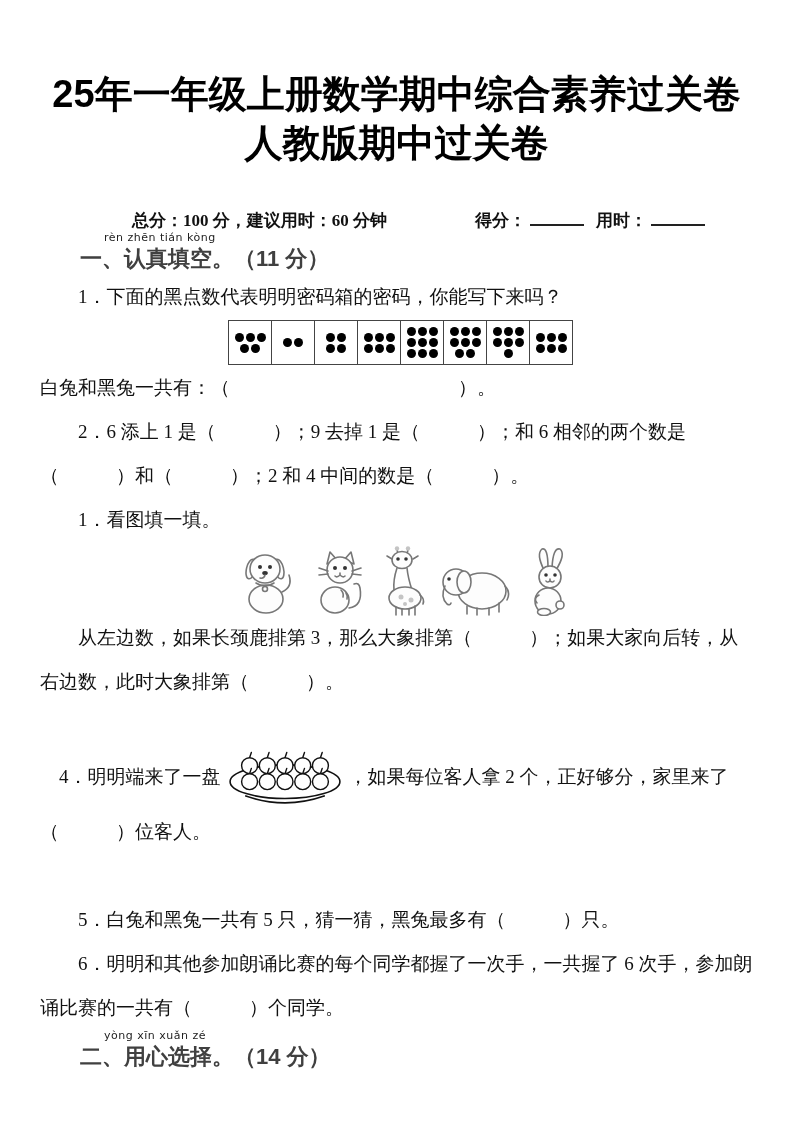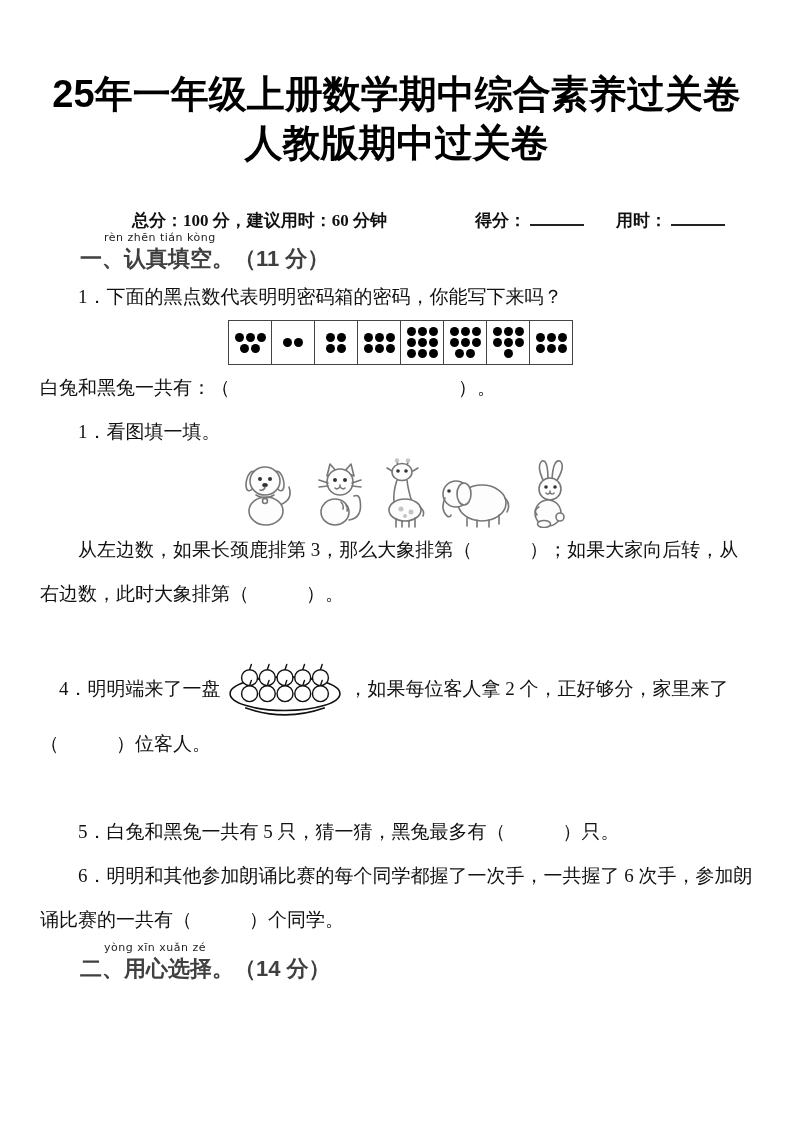--- a/index.html
+++ b/index.html
@@ -16,21 +16,21 @@
     font-weight: bold; font-size: 38px; line-height: 1.28; color: #000;
   }
 
   .meta-row {
     display: flex; align-items: flex-end;
     margin-top: 42px; padding-left: 92px;
     font-size: 17px; font-weight: bold; white-space: pre-wrap;
   }
   .meta-right { margin-left: 88px; display: inline-flex; align-items: flex-start; }
   .blank-line { display: inline-block; width: 54px; height: 15px; border-bottom: 2px solid #222; margin: 0 4px; }
-  .time-label { margin-left: 28px; }
+  .time-label { margin-left: 8px; }
 
   .section-head { }
   .pinyin {
     font-family: "DejaVu Sans", sans-serif;
     font-size: 11px; line-height: 1.1; margin-left: 64px; color: #222; letter-spacing: 0.5px;
   }
   .heading {
     margin-left: 40px; font-weight: bold; font-size: 22px; line-height: 1.4; color: #404040;
     font-family: "Liberation Sans", "DejaVu Sans", sans-serif;
   }
@@ -189,20 +189,21 @@
         <div class="dot-row">
           <span class="dot"></span>
           <span class="dot"></span>
           <span class="dot"></span>
         </div>
       </div>
     </div>
 
   <p class="question no-indent">白兔和黑兔一共有：（　　　　　　　　　　　　）。</p>
 
+  <p class="question">2．6 添上 1 是（　　　）；9 去掉 1 是（　　　）；和 6 相邻的两个数是（　　　）和（　　　）；2 和 4 中间的数是（　　　）。</p>
 
   <p class="question">1．看图填一填。</p>
 
   <div class="animals-row">
     <svg width="62" height="68" viewBox="0 0 62 68">
       <path class="ln" d="M46,44 Q57,39 53,27"></path>
       <ellipse class="lnf" cx="30" cy="51" rx="17" ry="14"></ellipse>
       <ellipse class="lnf" cx="15" cy="21" rx="4.5" ry="10" transform="rotate(14 15 21)"></ellipse>
       <ellipse class="lnf" cx="43" cy="21" rx="4.5" ry="10" transform="rotate(-14 43 21)"></ellipse>
       <ellipse class="lnf" cx="29" cy="21" rx="15" ry="14"></ellipse>

